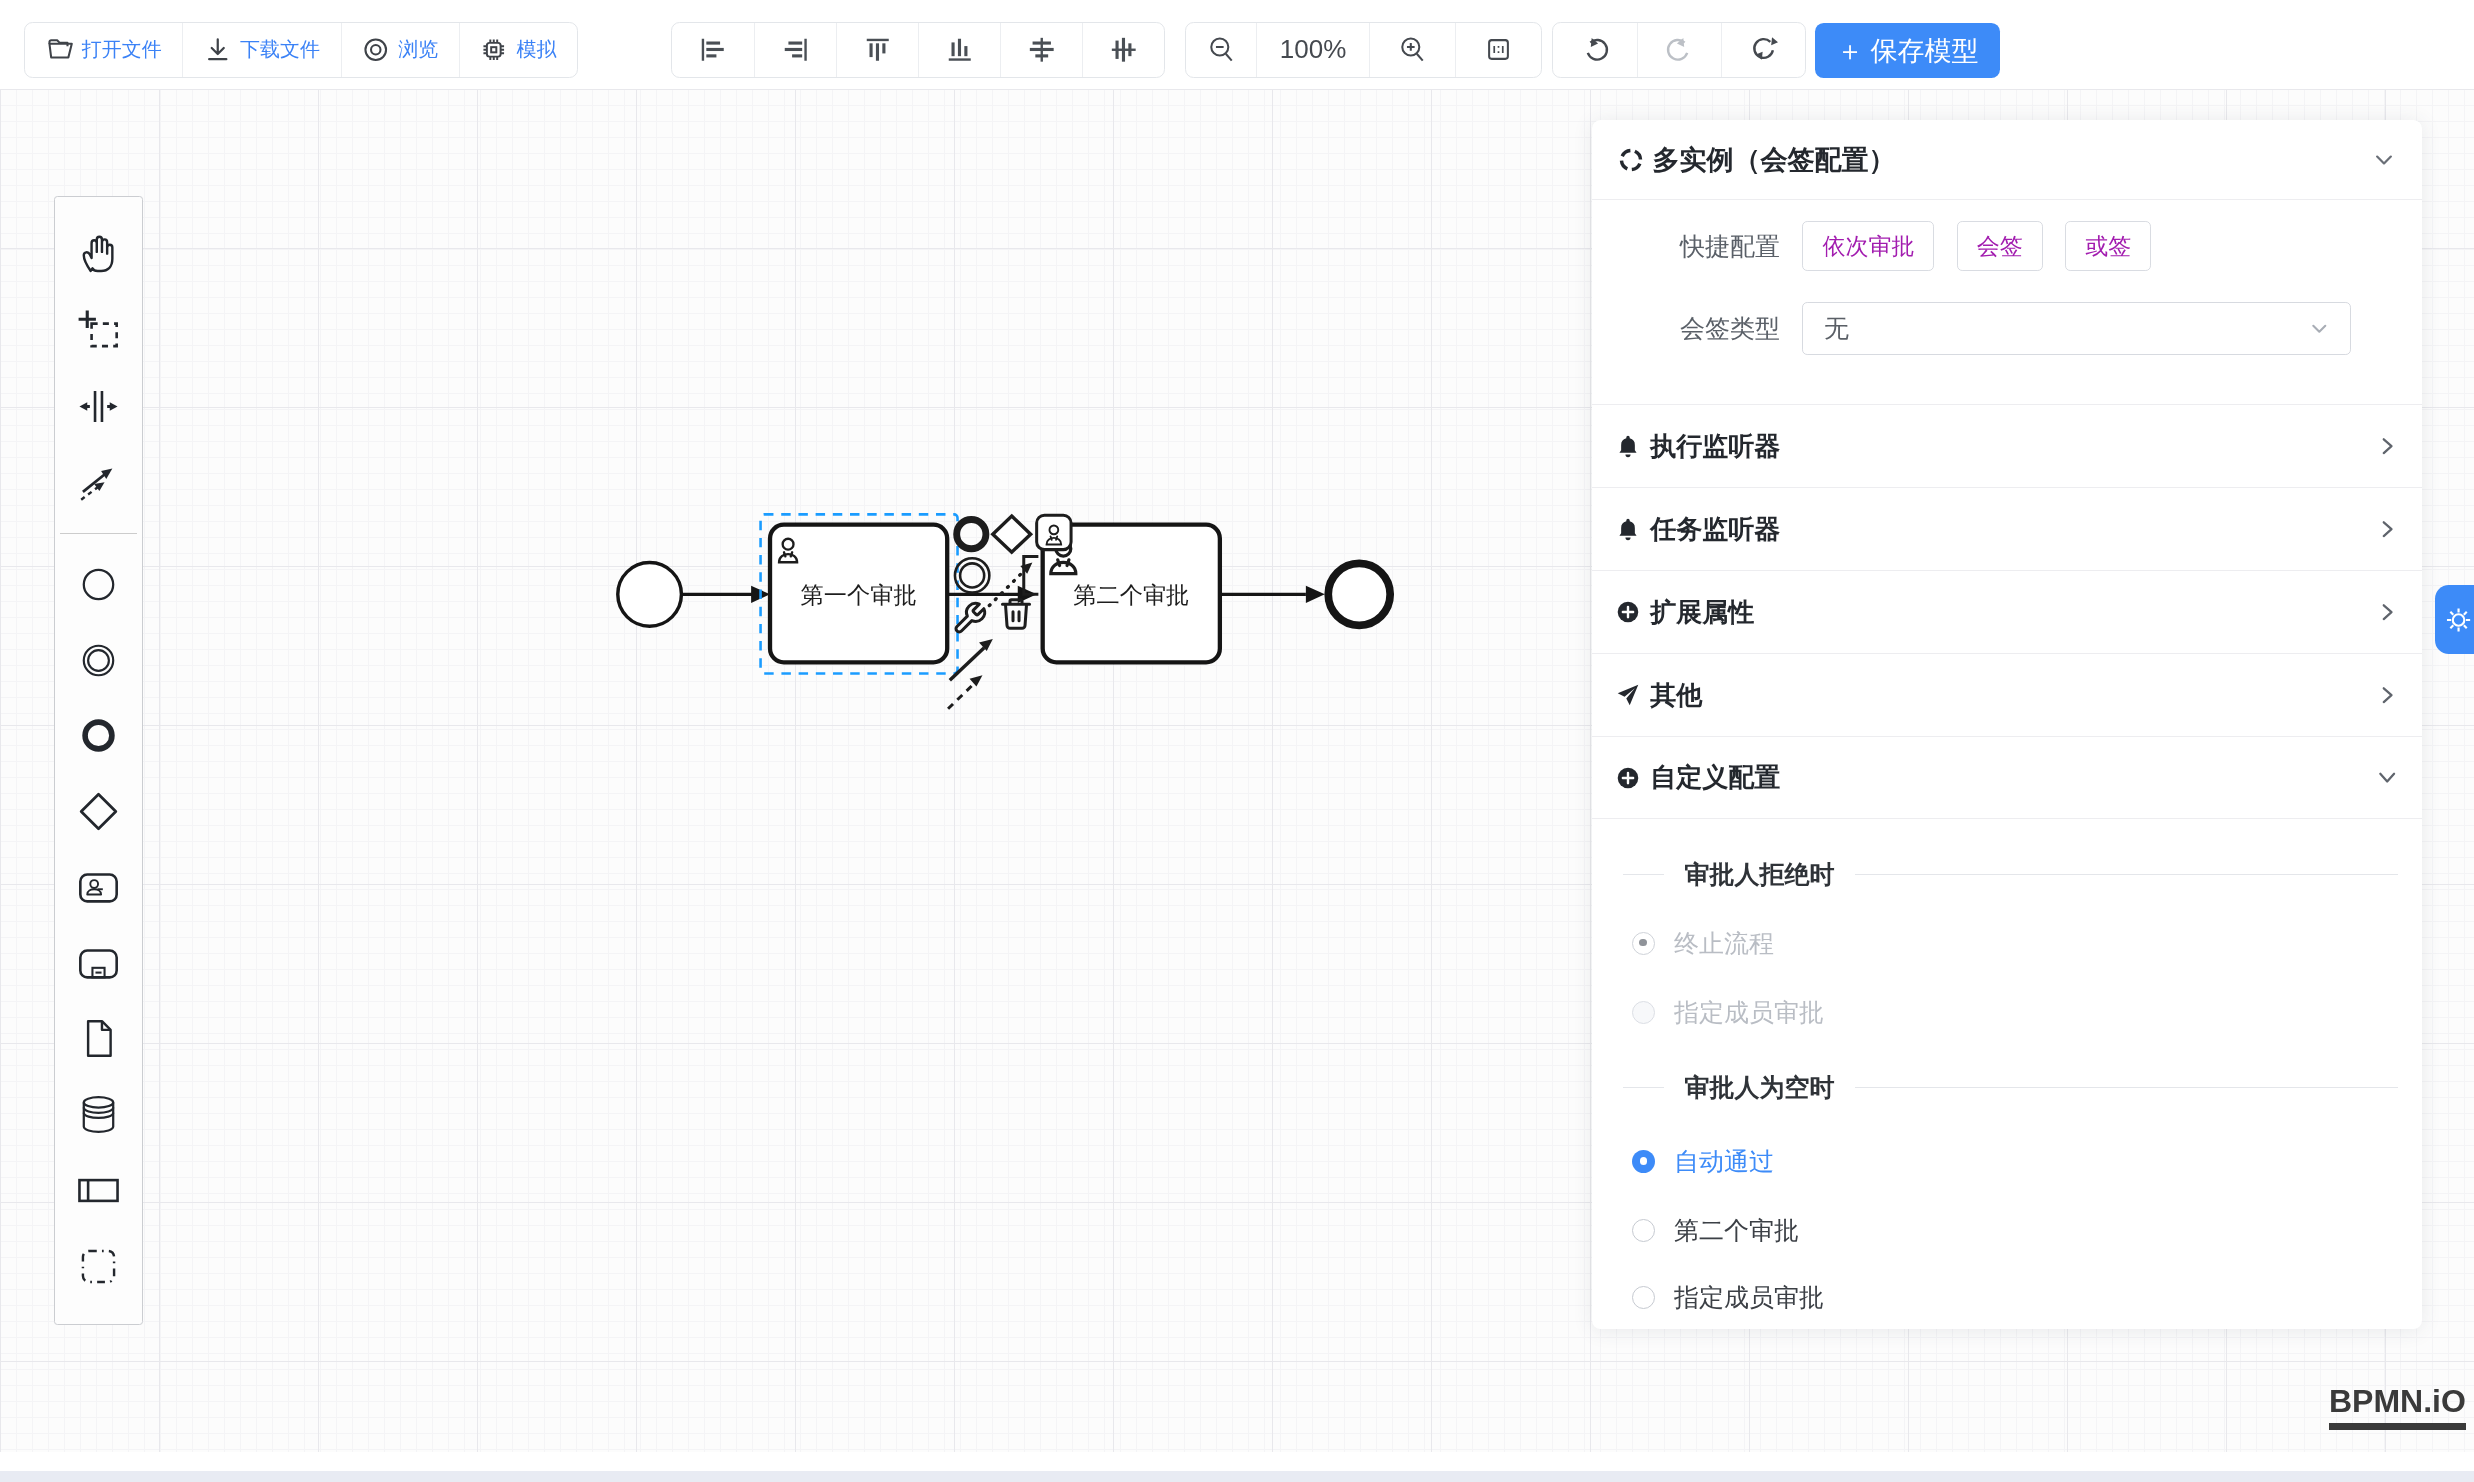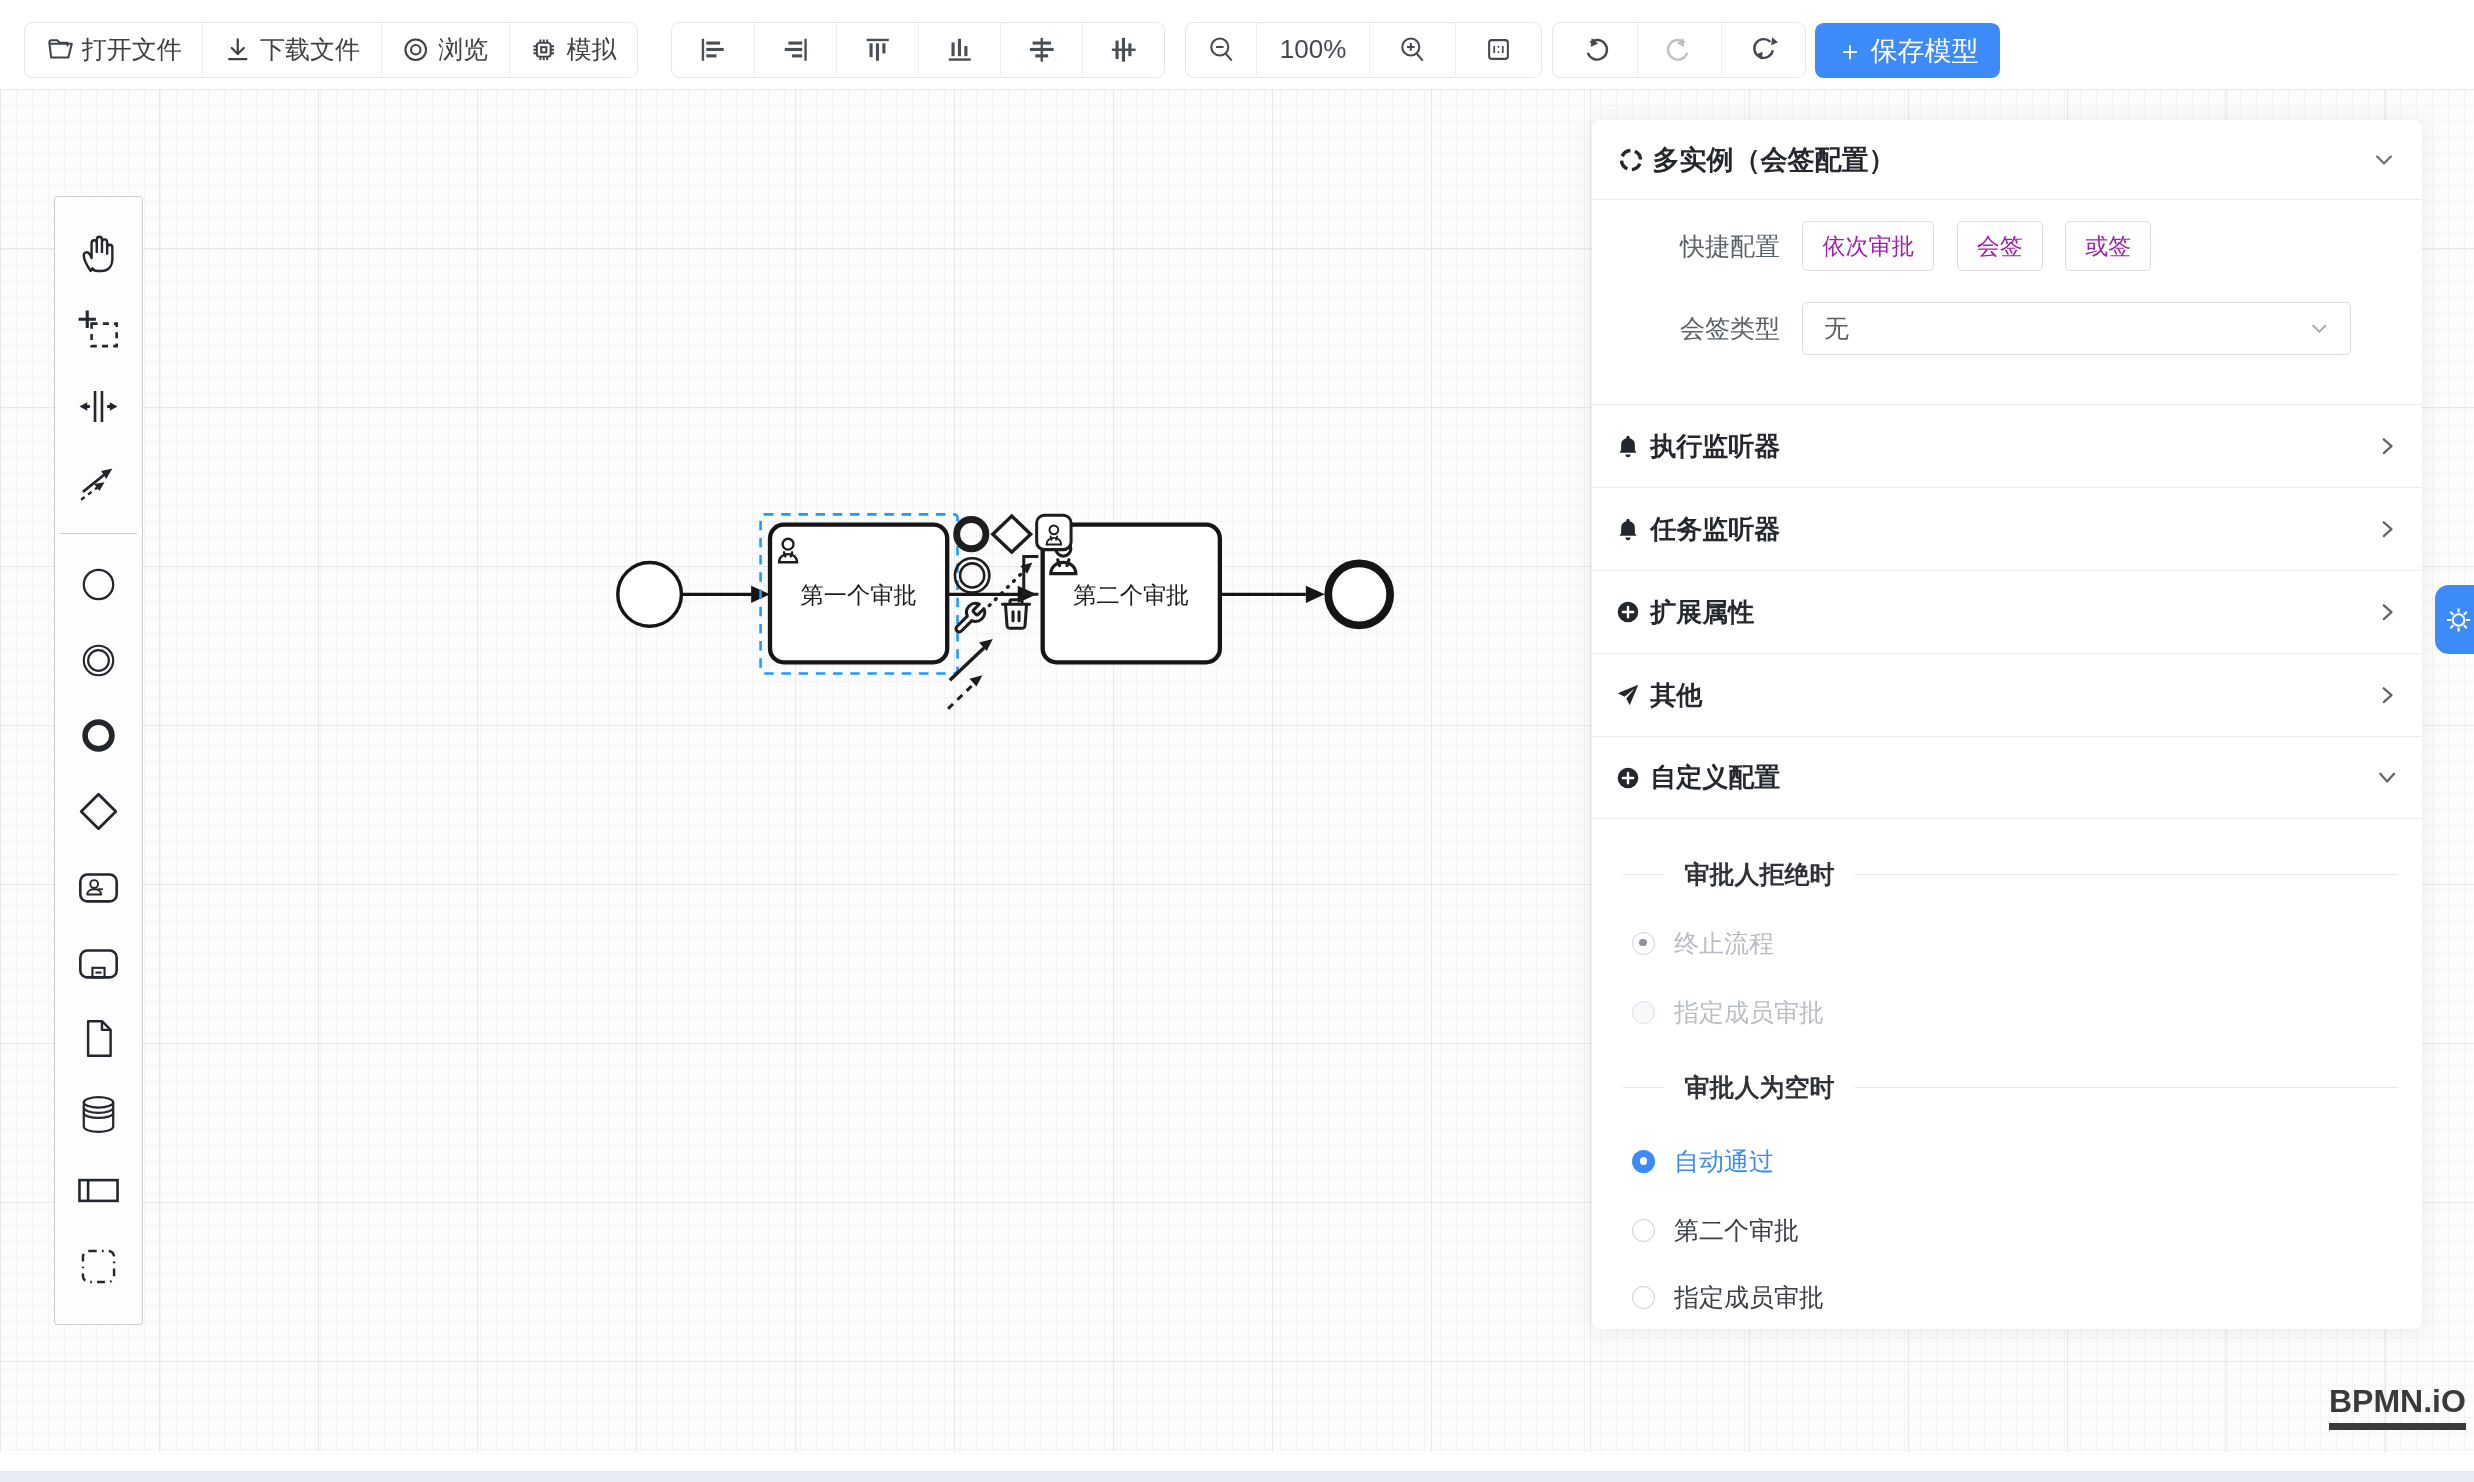--- a/index.html
+++ b/index.html
@@ -19,21 +19,21 @@
     background-size:159px 159px, 159px 159px, 16px 16px, 16px 16px;
   }
   .bottom-white { position:absolute; left:0; right:0; bottom:11.2px; height:19px; background:#fff; }
   .bottom-strip { position:absolute; left:0; right:0; bottom:0; height:11.2px; background:#e8ebf3; }
 
   
   .toolbar { position:absolute; left:0; top:0; right:0; height:89px; background:#fff; z-index:30; }
   .tb-group { position:absolute; top:21.5px; height:56px; display:flex; background:#fff;
     border:0.9px solid #e3e6ea; border-radius:8.6px; overflow:hidden; }
   .tb-btn { display:flex; align-items:center; justify-content:center; gap:8.6px;
-    padding:0 20.6px; font-size:25px; color:#404040; border-left:0.9px solid #eceef1; cursor:pointer; }
+    padding:0 20.6px; font-size:20px; color:#3b82f6; border-left:0.9px solid #eceef1; cursor:pointer; }
   .tb-btn:first-child { border-left:none; }
   .tb-ico { display:flex; align-items:center; justify-content:center; }
   .g1 { left:24px; }
   .g2 { left:671px; }
   .g2 .tb-btn { width:82px; padding:0; }
   .g3 { left:1185px; }
   .g3 .tb-btn { padding:0; }
   .g3 .c-zo { width:70px; } .g3 .c-zl { width:113px; font-size:26px; color:#45494f;}
   .g3 .c-zi { width:86px; } .g3 .c-fit { width:86px; }
   .g4 { left:1552px; }

